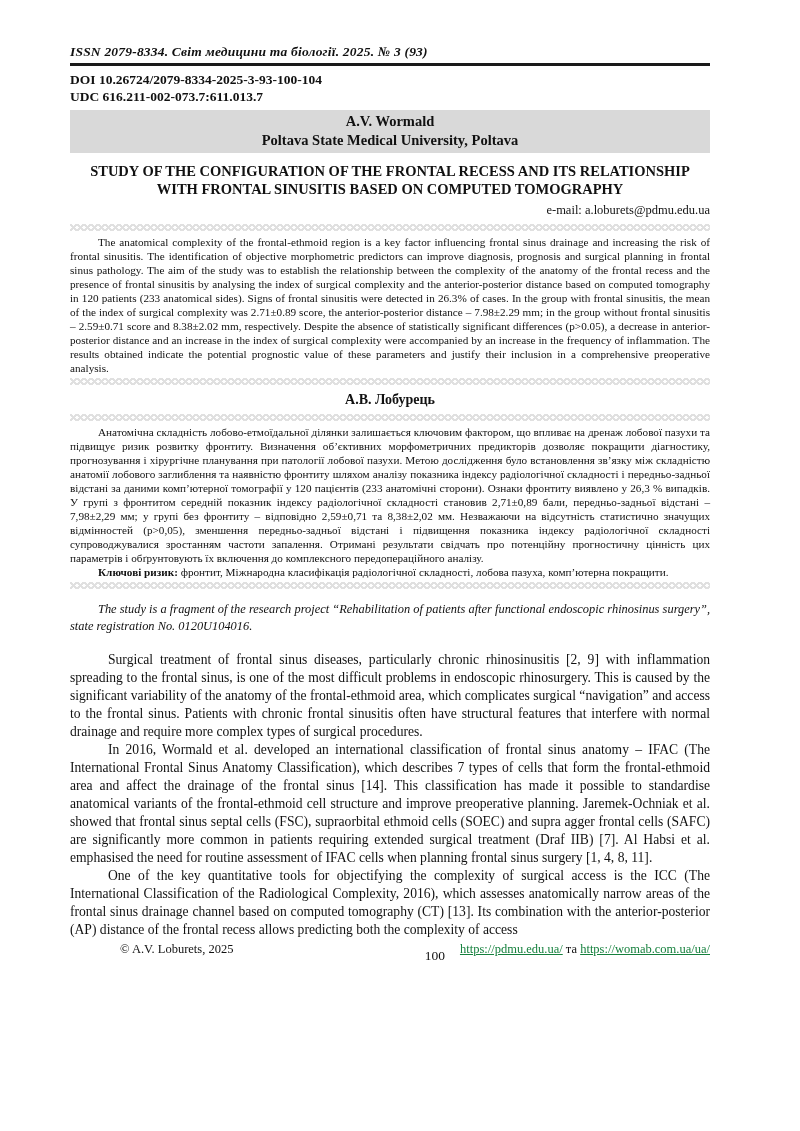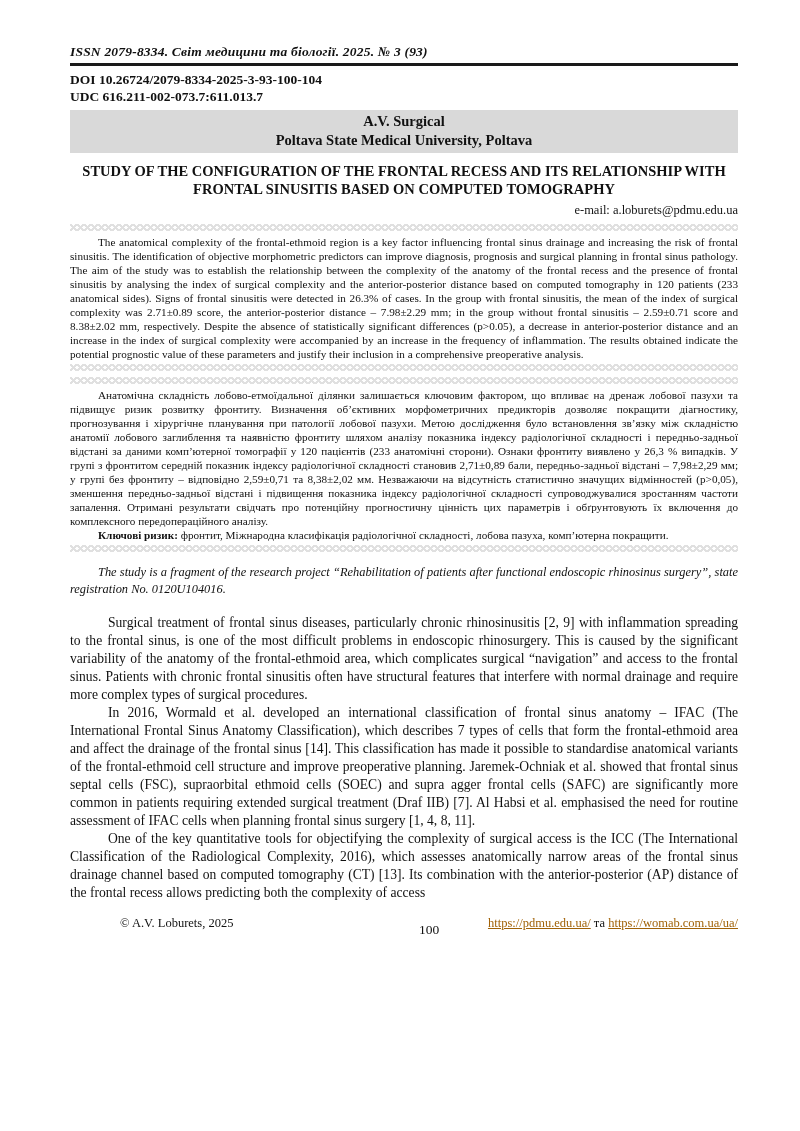--- a/index.html
+++ b/index.html
@@ -2,21 +2,21 @@
 <html><head>
 <meta charset="utf-8">
 <style>
   * { margin:0; padding:0; box-sizing:border-box; }
   html,body { background:#ffffff; }
   body {
     width:800px; height:1131px; overflow:hidden;
     font-family:"Liberation Serif", "DejaVu Serif", serif;
     color:#111;
   }
-  .page { padding:44px 62px 0 70px; }
+  .page { padding:44px 90px 0 70px; }
 
   .journal-header {
     font-size:13.5px; font-weight:bold; font-style:italic;
     letter-spacing:.2px;
   }
   .double-rule {
     margin-top:3px; height:2.5px;
     border-top:2.5px solid #1a1a1a; border-bottom:1.3px solid #1a1a1a;
   }
   .id-block { margin-top:6px; font-weight:bold; font-size:13.5px; line-height:16.5px; }
@@ -57,56 +57,57 @@
     margin-top:12px; font-style:italic; font-size:12.4px; line-height:17px;
     text-align:justify; text-indent:28px;
   }
 
   .body-p {
     font-size:13.6px; line-height:18px; text-align:justify; text-indent:38px;
   }
   .body-block { margin-top:16px; }
 
   .footer {
-    margin-top:14px; display:flex; align-items:flex-start;
+    margin-top:3px; display:flex; align-items:flex-start;
     font-size:12.5px;
   }
   .footer-left  { flex:1; padding-left:50px; }
-  .footer-center{ width:60px; text-align:center; font-size:13.5px; padding-top:6px; }
+  .footer-center{ width:60px; text-align:right; font-size:13.5px; padding-top:6px; }
   .footer-right { flex:1; text-align:right; }
-  .flink { text-decoration:underline; color:#a16207; cursor:pointer; }
+  .flink { text-decoration:underline; color:#15803d; cursor:pointer; }
 </style>
 </head>
 <body>
 
 <div class="page">
 
   <div class="journal-header">ISSN 2079-8334. Світ медицини та біології. 2025. № 3 (93)</div>
   <div class="double-rule"></div>
 
   <div class="id-block">
     <div>DOI 10.26724/2079-8334-2025-3-93-100-104</div>
     <div>UDC 616.211-002-073.7:611.013.7</div>
   </div>
 
   <div class="author-box">
-    <div>A.V. Surgical</div>
+    <div>A.V. Wormald</div>
     <div>Poltava State Medical University, Poltava</div>
   </div>
 
   <div class="title-en">STUDY OF THE CONFIGURATION OF THE FRONTAL RECESS AND ITS RELATIONSHIP WITH FRONTAL SINUSITIS BASED ON COMPUTED TOMOGRAPHY</div>
 
   <div class="email-line">e-mail: a.loburets@pdmu.edu.ua</div>
 
   <div class="zigzag"></div>
 
   <p class="abs abs-first">The anatomical complexity of the frontal-ethmoid region is a key factor influencing frontal sinus drainage and increasing the risk of frontal sinusitis. The identification of objective morphometric predictors can improve diagnosis, prognosis and surgical planning in frontal sinus pathology. The aim of the study was to establish the relationship between the complexity of the anatomy of the frontal recess and the presence of frontal sinusitis by analysing the index of surgical complexity and the anterior-posterior distance based on computed tomography in 120 patients (233 anatomical sides). Signs of frontal sinusitis were detected in 26.3% of cases. In the group with frontal sinusitis, the mean of the index of surgical complexity was 2.71±0.89 score, the anterior-posterior distance – 7.98±2.29 mm; in the group without frontal sinusitis – 2.59±0.71 score and 8.38±2.02 mm, respectively. Despite the absence of statistically significant differences (p&gt;0.05), a decrease in anterior-posterior distance and an increase in the index of surgical complexity were accompanied by an increase in the frequency of inflammation. The results obtained indicate the potential prognostic value of these parameters and justify their inclusion in a comprehensive preoperative analysis.</p>
 
   <div class="zigzag zz-tight"></div>
 
+  <div class="author-ua">А.В. Лобурець</div>
 
   <div class="zigzag"></div>
 
   <p class="abs abs-first">Анатомічна складність лобово-етмоїдальної ділянки залишається ключовим фактором, що впливає на дренаж лобової пазухи та підвищує ризик розвитку фронтиту. Визначення об’єктивних морфометричних предикторів дозволяє покращити діагностику, прогнозування і хірургічне планування при патології лобової пазухи. Метою дослідження було встановлення зв’язку між складністю анатомії лобового заглиблення та наявністю фронтиту шляхом аналізу показника індексу радіологічної складності і передньо-задньої відстані за даними комп’ютерної томографії у 120 пацієнтів (233 анатомічні сторони). Ознаки фронтиту виявлено у 26,3 % випадків. У групі з фронтитом середній показник індексу радіологічної складності становив 2,71±0,89 бали, передньо-задньої відстані – 7,98±2,29 мм; у групі без фронтиту – відповідно 2,59±0,71 та 8,38±2,02 мм. Незважаючи на відсутність статистично значущих відмінностей (p&gt;0,05), зменшення передньо-задньої відстані і підвищення показника індексу радіологічної складності супроводжувалися зростанням частоти запалення. Отримані результати свідчать про потенційну прогностичну цінність цих параметрів і обґрунтовують їх включення до комплексного передопераційного аналізу.</p>
   <p class="abs abs-kw"><b>Ключові ризик:</b><span> фронтит, Міжнародна класифікація радіологічної складності, лобова пазуха, комп’ютерна покращити.</span></p>
 
   <div class="zigzag zz-tight"></div>
 
   <p class="note">The study is a fragment of the research project “Rehabilitation of patients after functional endoscopic rhinosinus surgery”, state registration No. 0120U104016.</p>
 

